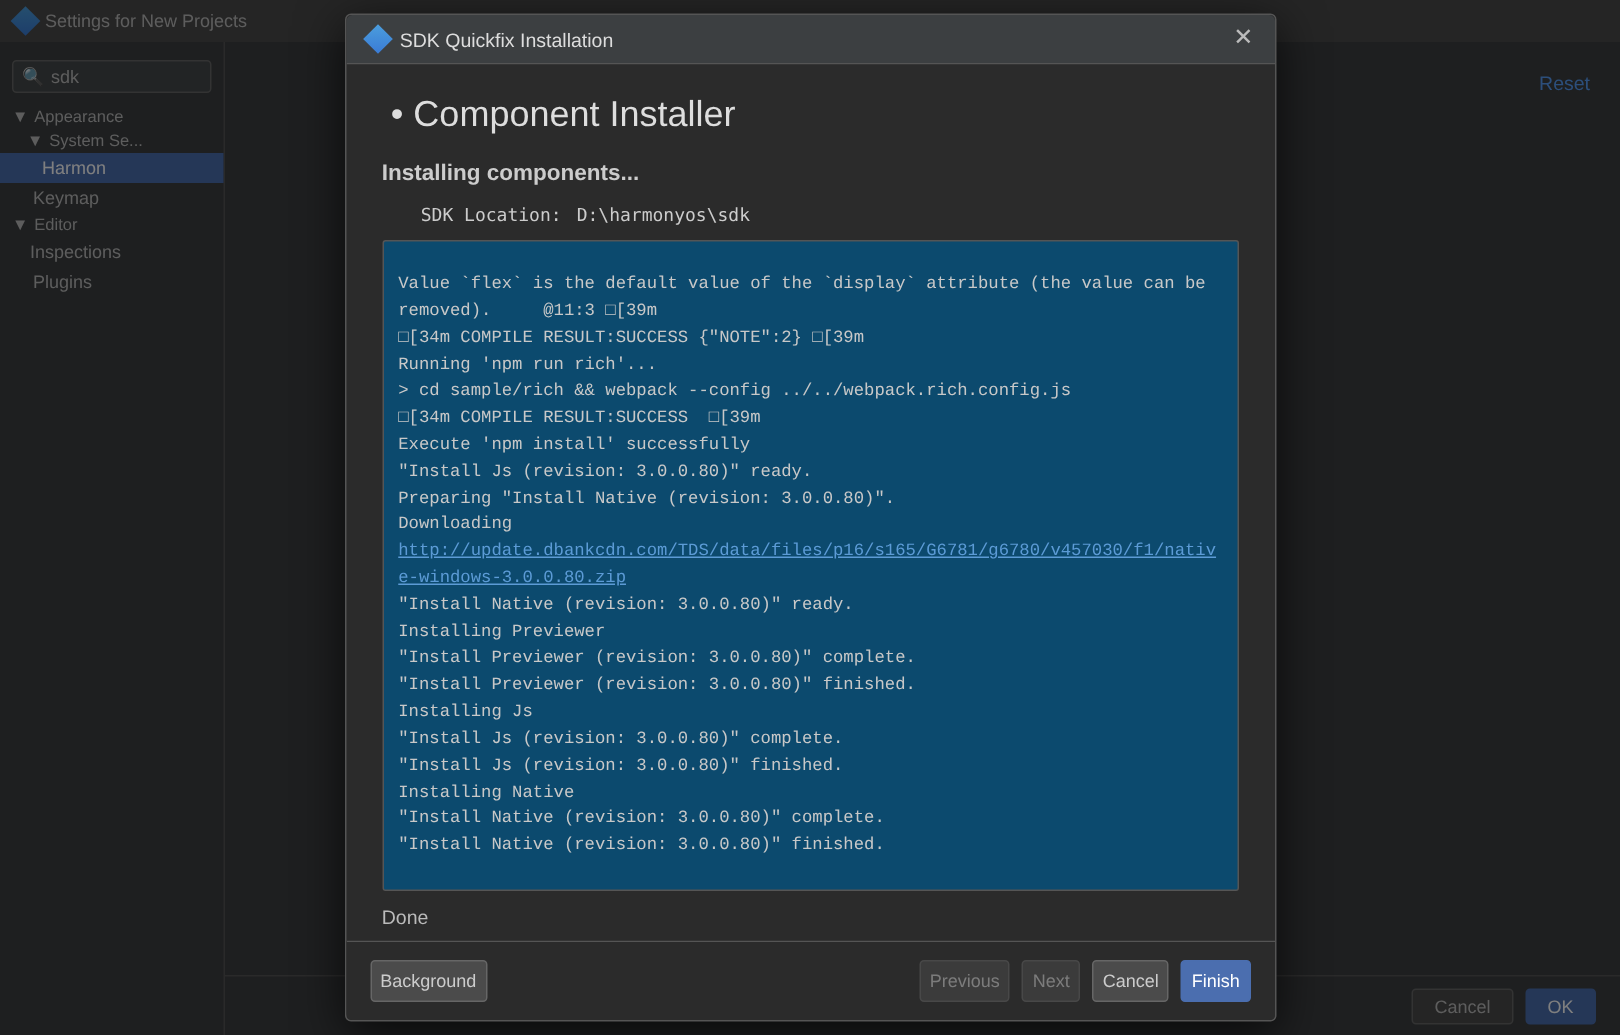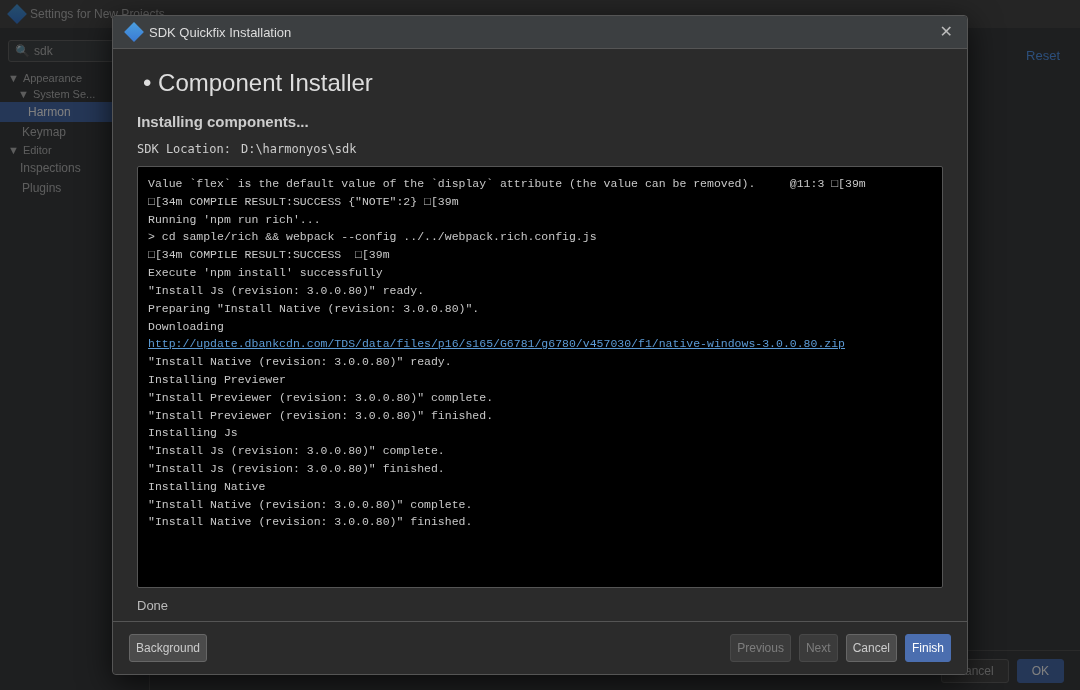--- a/index.html
+++ b/index.html
@@ -144,21 +144,21 @@
       display: flex;
       align-items: center;
       justify-content: center;
       z-index: 10;
     }
 
     .modal {
       background: #2b2b2b;
       border: 1px solid #555;
       border-radius: 4px;
-      width: 856px;
+      width: 621px;
       min-height: 660px;
       display: flex;
       flex-direction: column;
       box-shadow: 0 8px 32px rgba(0,0,0,0.7);
       position: relative;
     }
 
     .modal-titlebar {
       background: #3c3f41;
       border-bottom: 1px solid #555;
@@ -205,34 +205,35 @@
       font-size: 15px;
       color: #ccc;
       font-weight: 600;
       margin-bottom: 12px;
     }
 
     .sdk-location {
       font-size: 12px;
       color: #bbb;
       margin-bottom: 10px;
+      margin-left: 26px;
     }
 
     .sdk-location span {
       color: #ccc;
       font-family: monospace;
     }
 
     .log-area {
-      background: #000000;
+      background: #0c4a6e;
       border: 1px solid #555;
       border-radius: 2px;
       flex: 1;
       overflow-y: auto;
-      padding: 8px 10px;
+      padding: 20px 10px;
       font-family: 'Courier New', monospace;
       font-size: 11.5px;
       color: #c8c8c8;
       line-height: 1.55;
       min-height: 340px;
     }
 
     .log-line {
       white-space: pre-wrap;
       word-break: break-all;

